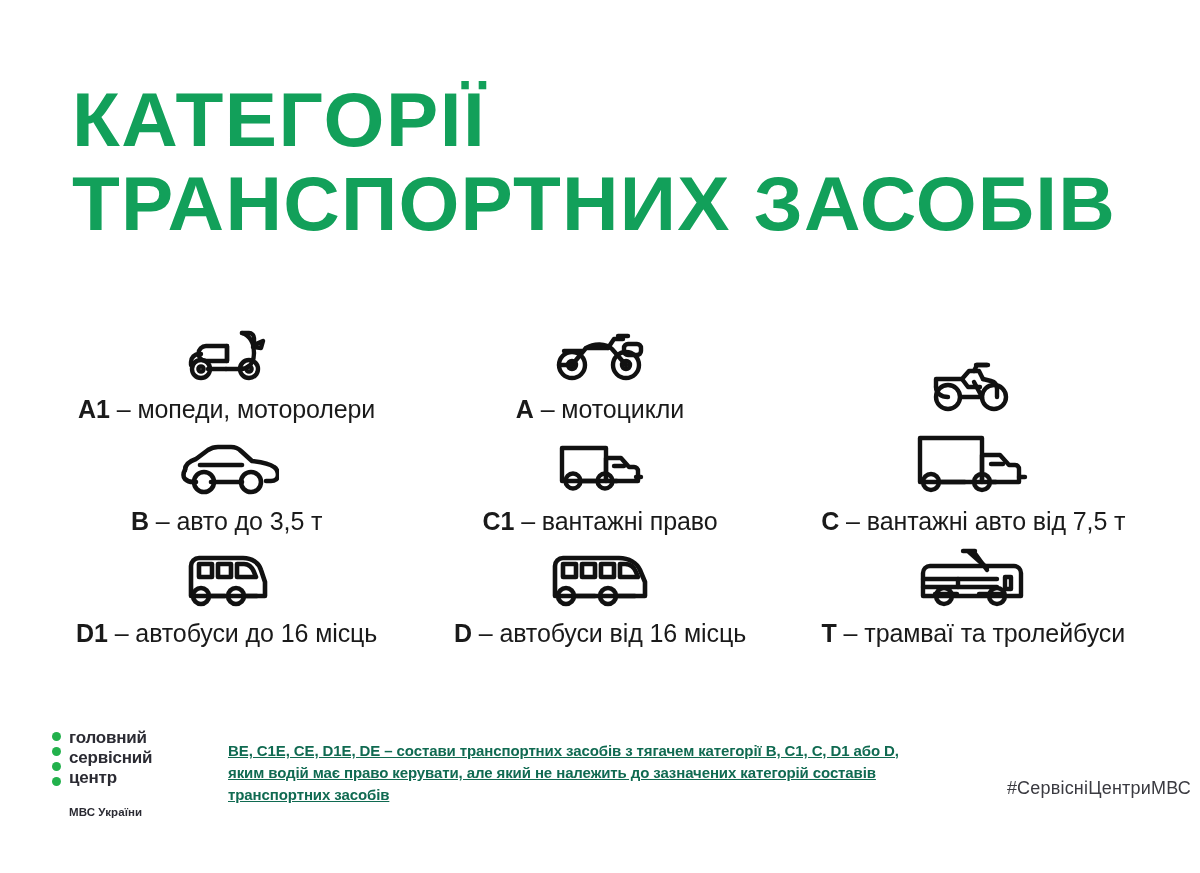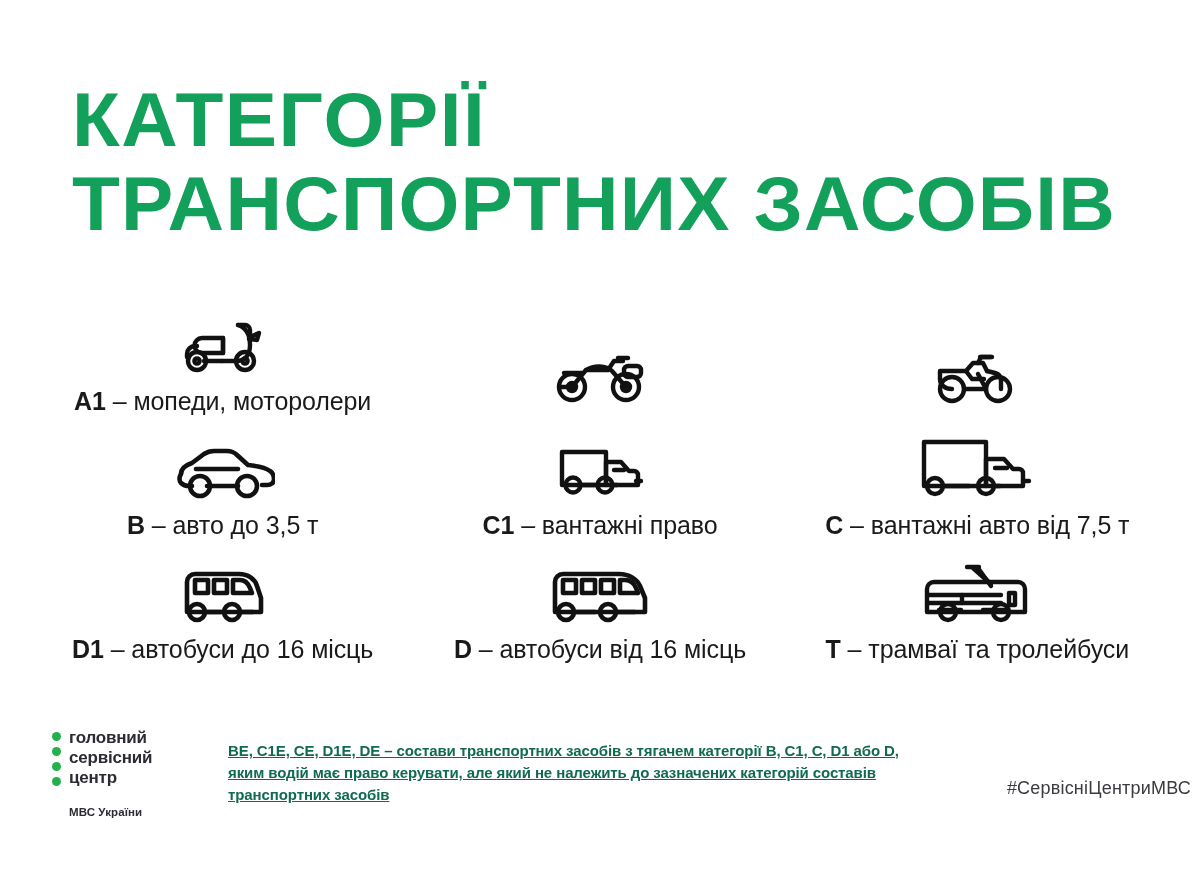--- a/index.html
+++ b/index.html
@@ -38,27 +38,26 @@
   }
   .title-line.line2 {
     font-size: 76px;
     letter-spacing: 1.2px;
   }
 
   
   .grid {
     position: absolute;
     left: 40px;
-    top: 304px;
+    top: 312px;
     width: 1120px;
     display: grid;
     grid-template-columns: repeat(3, 1fr);
     grid-template-rows: 112px 112px 112px;
     row-gap: 0px;
-    gap: 12px;
   }
   .cell {
     display: flex;
     flex-direction: column;
     align-items: center;
     justify-content: flex-end;
   }
   .icon-wrap {
     height: 62px;
     display: flex;
@@ -189,20 +188,25 @@
         <circle cx="76" cy="41" r="13"></circle>
         <circle cx="76" cy="41" r="4"></circle>
         <path d="M22 41 l14 -17 h22"></path>
         <path d="M36 24 c8 -5 20 -5 26 1 l14 16"></path>
         <path d="M58 24 l6 -9 h9"></path>
         <path d="M68 12 h10"></path>
         <path d="M78 20 h9 a4 4 0 0 1 4 4 v3 a4 4 0 0 1 -4 4 h-9 a4 4 0 0 1 -4 -4 v-3 a4 4 0 0 1 4 -4 z"></path>
         <path d="M14 27 h18"></path>
         <path d="M9 41 h13"></path>
       </svg>
+    </span>
+    <span class="cat-label">
+      <b class="code">A</b>
+      <span>–</span>
+      <span>мотоцикли</span>
     </span>
   </div>
 
   <div class="cell">
 
     <span class="icon-wrap">
       <svg width="92" height="58" viewBox="0 0 92 58" fill="none" stroke="#111111" stroke-width="4.4" stroke-linecap="round" stroke-linejoin="round">
         <circle cx="21" cy="41" r="12"></circle>
         <circle cx="67" cy="41" r="12"></circle>
         <path d="M9 31 v-8 h26 l7 -8 h10 l4 8"></path>

